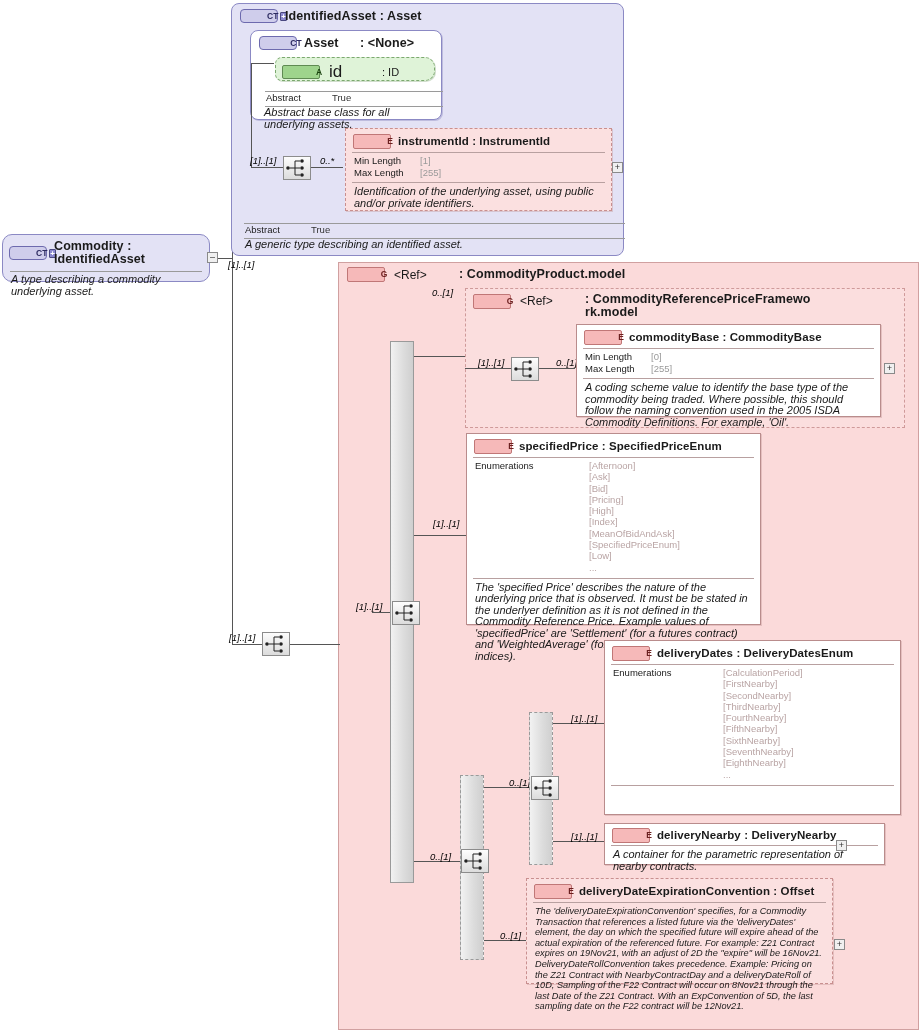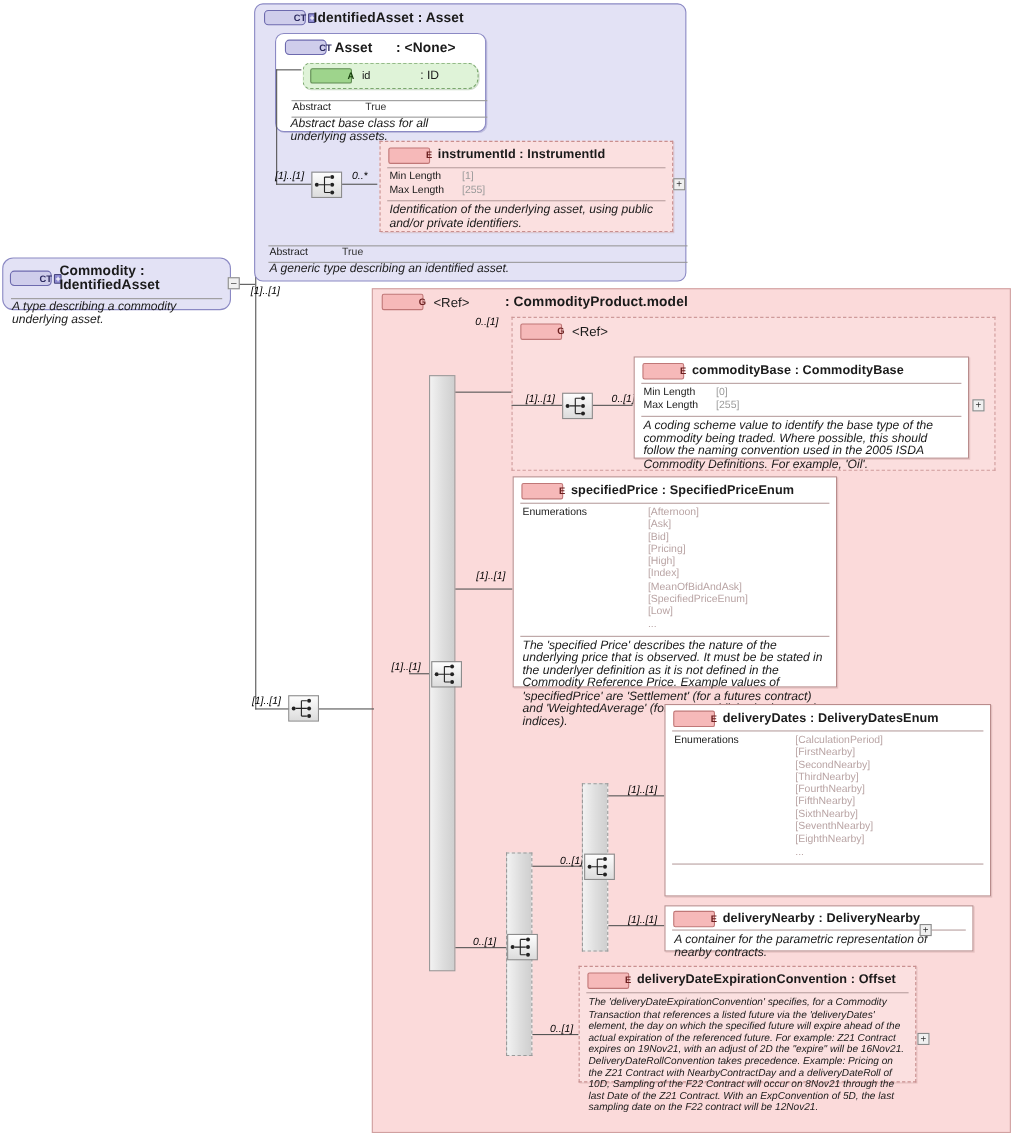--- a/index.html
+++ b/index.html
@@ -185,21 +185,21 @@
 
   <div class="box ct-inner" style="left:250px; top:30px; width:192px; height:90px;">
     <div class="hdr" style="padding:5px 6px 2px 8px;">
       <span class="ico ico-ct">CT</span>
       <span class="hdr-title" style="font-family:'Liberation Sans', sans-serif;">Asset      : &lt;None&gt;</span>
     </div>
 
     <div class="box attr-box" style="left:24px; top:26px; width:160px; height:24px;">
       <div class="hdr" style="padding:4px 4px 4px 6px; gap:9px;">
         <span class="ico ico-a">A</span>
-        <span style="font-size:10px; width:44px; display:inline-block;">id</span>
+        <span style="font-size:17px; width:44px; display:inline-block;">id</span>
         <span style="font-size:11px;">: ID</span>
       </div>
     </div>
     <div class="sep" style="position:absolute; left:7px; top:58px; width:178px;"></div>
     <div class="props" style="position:absolute; left:7px; top:60px; width:178px;">
       <div class="prow">
         <span class="pkey">Abstract</span>
         <span class="pval">True</span>
       </div>
     </div>
@@ -295,20 +295,22 @@
   </div>
   <div class="card" style="left:356px; top:601px;">[1]..[1]</div>
 
   <div class="line hline" style="left:414px; top:356px; width:58px;"></div>
   <div class="card" style="left:432px; top:287px;">0..[1]</div>
 
   <div class="box grp-box" style="left:465px; top:288px; width:440px; height:140px;">
     <div class="hdr" style="padding:4px 6px 2px 7px; gap:9px; align-items:flex-start;">
       <span class="ico ico-g" style="margin-top:1px;">G</span>
       <span style="font-size:12px; width:56px; display:inline-block; margin-top:1px;">&lt;Ref&gt;</span>
+      <span class="hdr-title" style="max-width:300px;">: CommodityReferencePriceFramewo
+rk.model</span>
     </div>
   </div>
 
   <div class="line hline" style="left:465px; top:368px; width:46px;"></div>
   <div class="seq" style="left:511px; top:357px;">
     <svg width="26" height="22" viewBox="0 0 26 22">
       <circle cx="4" cy="11" r="1.8" fill="#222"></circle>
       <line x1="5.8" y1="11" x2="11" y2="11" stroke="#222" stroke-width="1"></line>
       <line x1="11" y1="4" x2="11" y2="18" stroke="#222" stroke-width="1"></line>
       <line x1="11" y1="4" x2="16" y2="4" stroke="#222" stroke-width="1"></line>

